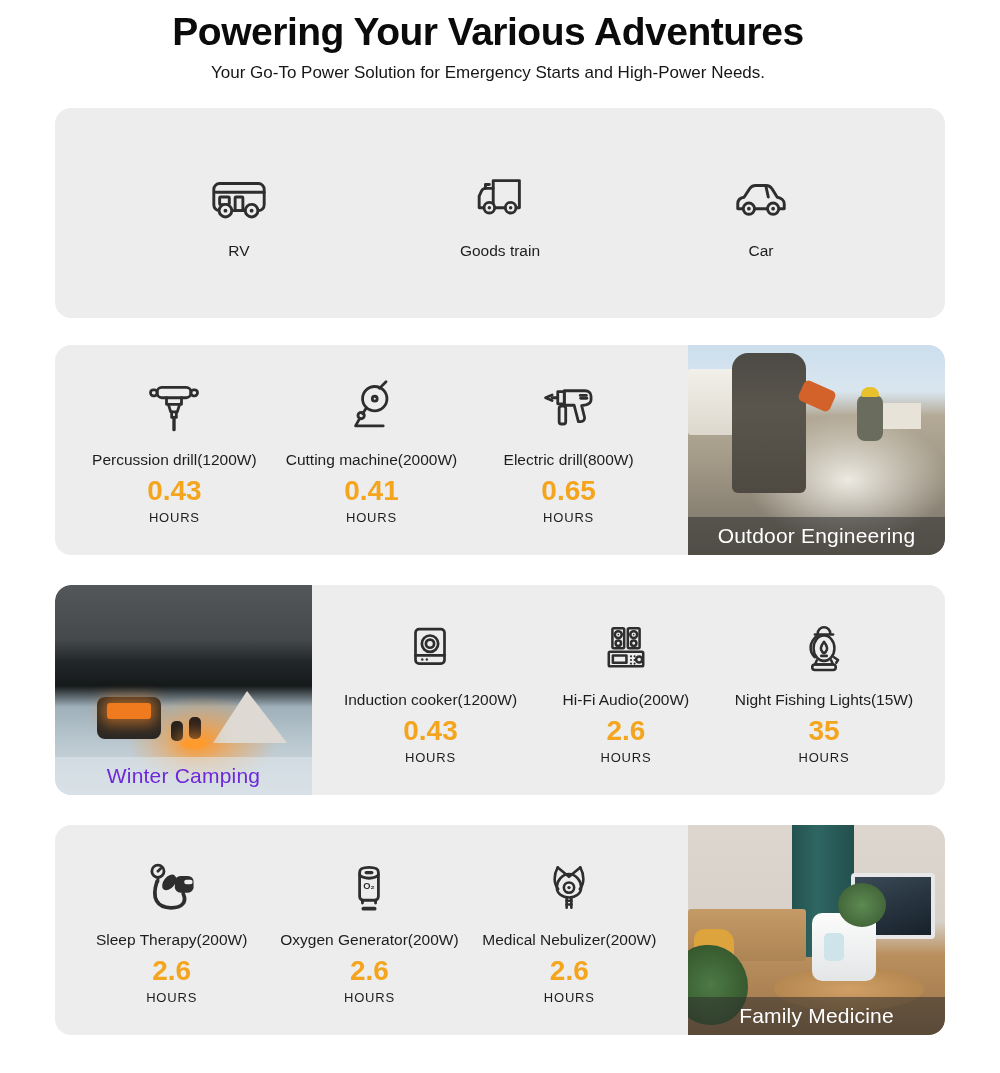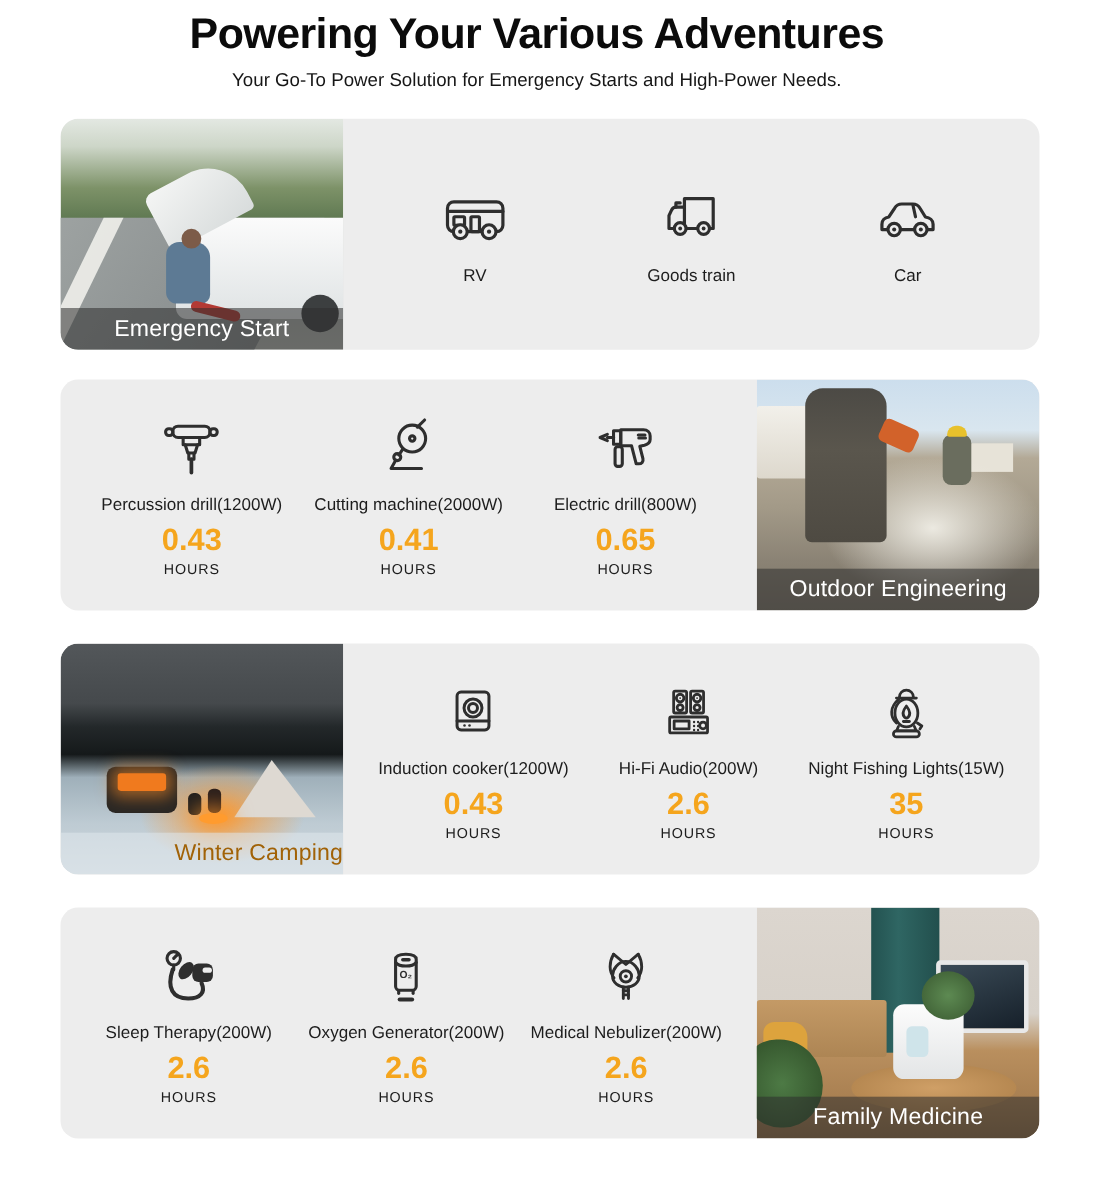--- a/index.html
+++ b/index.html
@@ -15,21 +15,21 @@
   .card { position:absolute; left:55px; width:890px; height:210px; background:#ededed; border-radius:16px; display:flex; overflow:hidden; }
   .card.c1 { top:108px; } .card.c2 { top:345px; } .card.c3 { top:585px; } .card.c4 { top:825px; }
 
   .photo { position:relative; width:257px; height:210px; flex:0 0 257px; overflow:hidden; }
   .photo.left { border-radius:16px 0 0 16px; }
   .photo.right { border-radius:0 16px 16px 0; }
   .ph { position:absolute; }
 
   .photo-label { position:absolute; left:0; bottom:0; width:100%; height:38px; line-height:38px; text-align:center; font-size:21px; letter-spacing:0.2px; z-index:5; }
   .photo-label.dark { background:rgba(45,45,45,0.55); color:#ffffff; }
-  .photo-label.light { background:rgba(224,232,237,0.55); color:#a16207;text-align:right; }
+  .photo-label.light { background:rgba(224,232,237,0.55); color:#6d28d9; }
 
   .items { flex:1; display:flex; align-items:center; justify-content:space-evenly; padding:0 8px; }
   .item { display:flex; flex-direction:column; align-items:center; text-align:center; min-width:170px; }
   .item .icon { height:64px; display:flex; align-items:flex-end; justify-content:flex-end; margin-bottom:12px; }
   .item .lbl { font-size:15.5px; color:#1d1d1d; white-space:nowrap; }
   .item .val { font-size:28px; font-weight:bold; color:#F5A51D; margin-top:6px; }
   .item .unit { font-size:13px; color:#1d1d1d; letter-spacing:0.8px; margin-top:3px; }
   svg { display:block; }
 
   
@@ -80,32 +80,20 @@
 <body>
 
 <div class="page">
 
   <div class="hdr">
     <h1>Powering Your Various Adventures</h1>
     <p>Your Go-To Power Solution for Emergency Starts and High-Power Needs.</p>
   </div>
 
   <section class="card c1">
-    <div class="photo left">
-      <div class="ph es-bg"></div>
-      <div class="ph es-road"></div>
-      <div class="ph es-line"></div>
-      <div class="ph es-car"></div>
-      <div class="ph es-hood"></div>
-      <div class="ph es-wheel"></div>
-      <div class="ph es-person"></div>
-      <div class="ph es-head"></div>
-      <div class="ph es-cable"></div>
-      <div class="photo-label dark">Emergency Start</div>
-    </div>
     <div class="items">
       <div class="item">
         <span class="icon">
           <svg width="62" height="62" viewBox="0 0 64 64" fill="none" stroke="#2e2e2e" stroke-width="3" stroke-linecap="round" stroke-linejoin="round">
             <rect x="6" y="16" width="52" height="28" rx="6"></rect>
             <path d="M8 25 H58"></path>
             <rect x="12" y="30" width="10" height="8" rx="1"></rect>
             <rect x="28" y="30" width="8" height="14" rx="1"></rect>
             <circle cx="18" cy="44" r="6.5" fill="#ededed"></circle>
               <circle cx="18" cy="44" r="2" fill="#2e2e2e" stroke="none"></circle>

